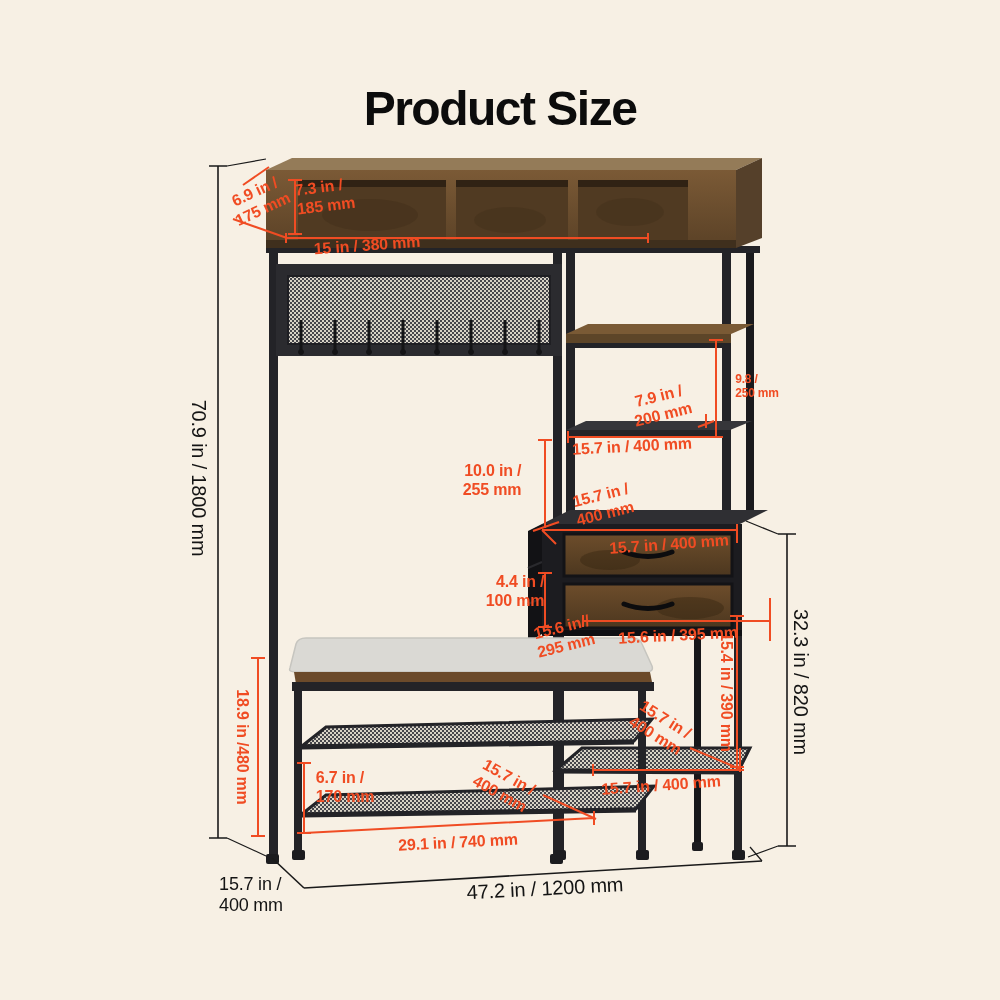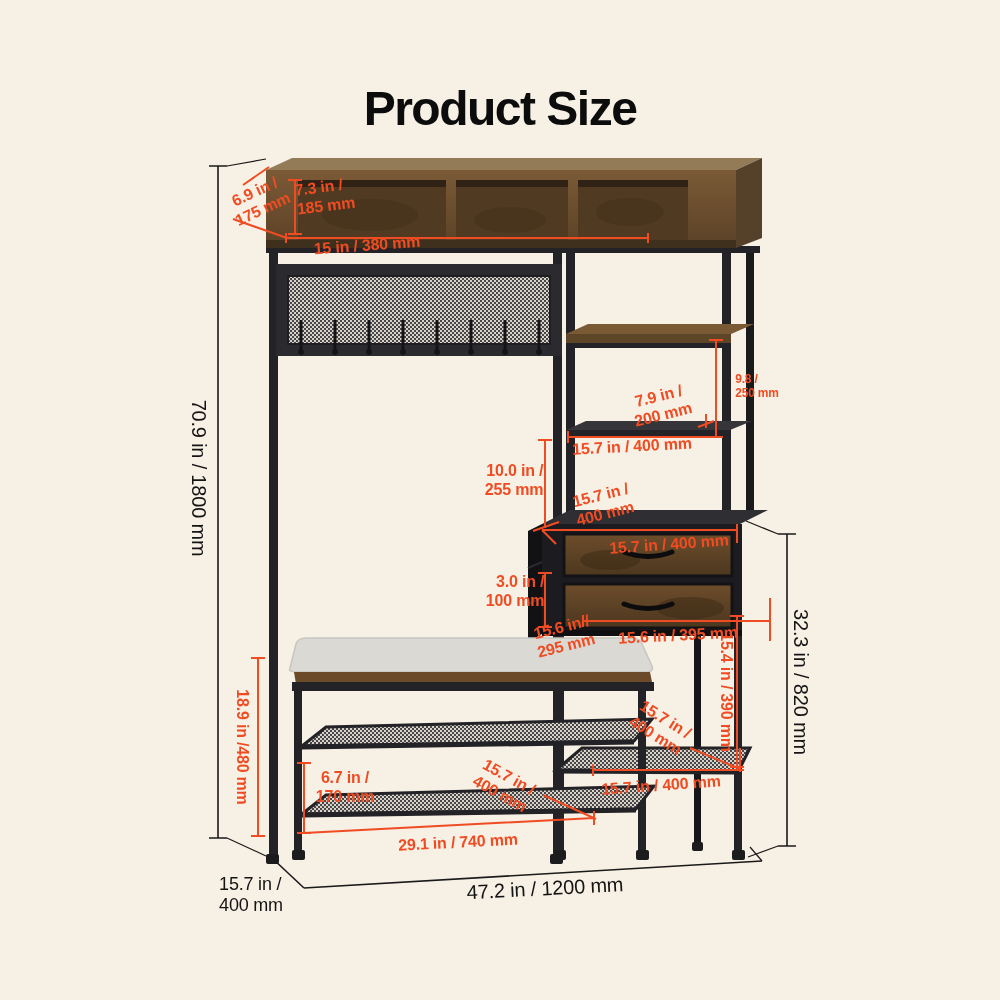--- a/index.html
+++ b/index.html
@@ -184,34 +184,34 @@
 175 mm</div>
       <div class="dim" style="left: 325px; top: 197px; font-size: 16px; color: rgb(240, 76, 35); text-align: left; transform: translate(-50%, -50%) rotate(-7deg);">7.3 in /
 185 mm</div>
       <div class="dim" style="left: 367px; top: 246px; font-size: 16px; color: rgb(240, 76, 35); text-align: center; transform: translate(-50%, -50%) rotate(-4deg);">15 in / 380 mm</div>
       <div class="dim ink" style="left: 198px; top: 478px; font-size: 20px; color: rgb(20, 20, 20); text-align: center; transform: translate(-50%, -50%) rotate(90deg);">70.9 in / 1800 mm</div>
       <div class="dim" style="left: 757px; top: 386px; font-size: 12px; color: rgb(240, 76, 35); text-align: left; transform: translate(-50%, -50%) rotate(0deg);">9.8 /
 250 mm</div>
       <div class="dim" style="left: 661px; top: 406px; font-size: 16px; color: rgb(240, 76, 35); text-align: center; transform: translate(-50%, -50%) rotate(-14deg);">7.9 in /
 200 mm</div>
       <div class="dim" style="left: 632px; top: 447px; font-size: 16px; color: rgb(240, 76, 35); text-align: center; transform: translate(-50%, -50%) rotate(-3deg);">15.7 in / 400 mm</div>
-      <div class="dim" style="left: 514px; top: 481px; font-size: 16px; color: rgb(240, 76, 35); text-align: right; transform: translate(-50%, -50%) rotate(0deg);">10.0 in /
+      <div class="dim" style="left: 492px; top: 481px; font-size: 16px; color: rgb(240, 76, 35); text-align: right; transform: translate(-50%, -50%) rotate(0deg);">10.0 in /
 255 mm</div>
       <div class="dim" style="left: 603px; top: 505px; font-size: 16px; color: rgb(240, 76, 35); text-align: center; transform: translate(-50%, -50%) rotate(-14deg);">15.7 in /
 400 mm</div>
       <div class="dim" style="left: 669px; top: 545px; font-size: 16px; color: rgb(240, 76, 35); text-align: center; transform: translate(-50%, -50%) rotate(-4deg);">15.7 in / 400 mm</div>
-      <div class="dim" style="left: 515px; top: 592px; font-size: 16px; color: rgb(240, 76, 35); text-align: right; transform: translate(-50%, -50%) rotate(0deg);">3.0 in /
+      <div class="dim" style="left: 515px; top: 592px; font-size: 16px; color: rgb(240, 76, 35); text-align: right; transform: translate(-50%, -50%) rotate(0deg);">4.4 in /
 100 mm</div>
       <div class="dim" style="left: 564px; top: 637px; font-size: 16px; color: rgb(240, 76, 35); text-align: center; transform: translate(-50%, -50%) rotate(-14deg);">15.6 in /
 295 mm</div>
       <div class="dim" style="left: 678px; top: 636px; font-size: 16px; color: rgb(240, 76, 35); text-align: center; transform: translate(-50%, -50%) rotate(-3deg);">15.6 in / 395 mm</div>
       <div class="dim" style="left: 726px; top: 692px; font-size: 16px; color: rgb(240, 76, 35); text-align: center; transform: translate(-50%, -50%) rotate(90deg);">15.4 in / 390 mm</div>
       <div class="dim ink" style="left: 800px; top: 682px; font-size: 20px; color: rgb(20, 20, 20); text-align: center; transform: translate(-50%, -50%) rotate(90deg);">32.3 in / 820 mm</div>
       <div class="dim" style="left: 242px; top: 747px; font-size: 16px; color: rgb(240, 76, 35); text-align: center; transform: translate(-50%, -50%) rotate(90deg);">18.9 in /480 mm</div>
-      <div class="dim" style="left: 345px; top: 788px; font-size: 16px; color: rgb(240, 76, 35); text-align: center; transform: translate(-50%, -50%) rotate(0deg);">6.7 in /
+      <div class="dim" style="left: 345px; top: 788px; font-size: 16px; color: rgb(240, 76, 35); text-align: left; transform: translate(-50%, -50%) rotate(0deg);">6.7 in /
 170 mm</div>
       <div class="dim" style="left: 504px; top: 786px; font-size: 16px; color: rgb(240, 76, 35); text-align: center; transform: translate(-50%, -50%) rotate(29deg);">15.7 in /
 400 mm</div>
       <div class="dim" style="left: 458px; top: 843px; font-size: 16px; color: rgb(240, 76, 35); text-align: center; transform: translate(-50%, -50%) rotate(-3deg);">29.1 in / 740 mm</div>
       <div class="dim" style="left: 660px; top: 728px; font-size: 16px; color: rgb(240, 76, 35); text-align: center; transform: translate(-50%, -50%) rotate(32deg);">15.7 in /
 400 mm</div>
       <div class="dim" style="left: 661px; top: 786px; font-size: 16px; color: rgb(240, 76, 35); text-align: center; transform: translate(-50%, -50%) rotate(-4deg);">15.7 in / 400 mm</div>
       <div class="dim ink" style="left: 251px; top: 895px; font-size: 18px; color: rgb(20, 20, 20); text-align: left; transform: translate(-50%, -50%) rotate(0deg);">15.7 in /
 400 mm</div>
       <div class="dim ink" style="left: 545px; top: 889px; font-size: 20px; color: rgb(20, 20, 20); text-align: center; transform: translate(-50%, -50%) rotate(-3deg);">47.2 in / 1200 mm</div>

